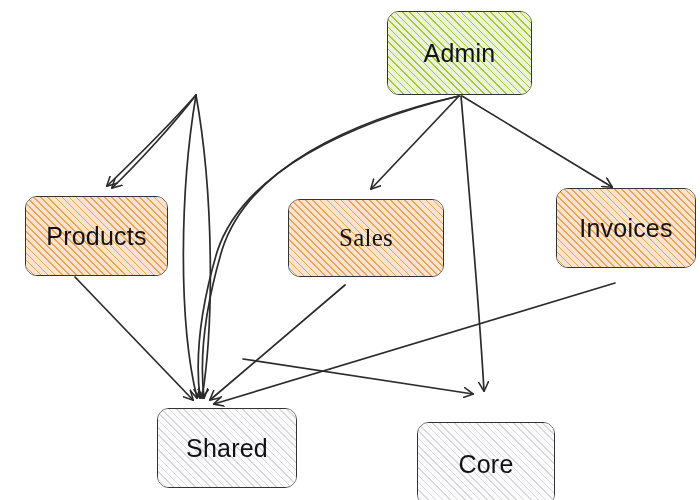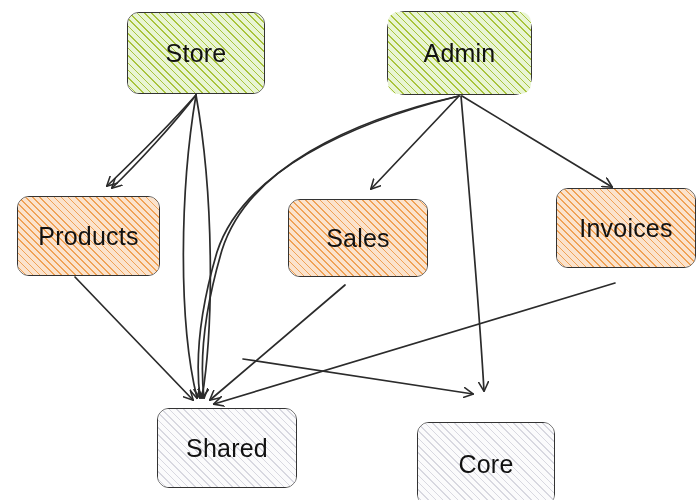--- a/index.html
+++ b/index.html
@@ -103,36 +103,32 @@
       <path d="M 75 277 L 193 400" marker-end="url(#ah)"></path>
 
       <path d="M 345 285 L 210 400" marker-end="url(#ah)"></path>
 
       <path d="M 243 359 L 473 394" marker-end="url(#ah)"></path>
 
       <path d="M 615 283 L 214 404" marker-end="url(#ah)"></path>
     </g>
   </svg>
 
-  <div class="node" style="left:127px; top:12px; width:138px; height:82px;">
-    <span class="hatch hatch-green"></span>
-    <span class="node-label">Store</span>
-  </div>
 
-  <div class="node" style="left:387px; top:11px; width:145px; height:84px;border-radius:18px;">
+  <div class="node" style="left:387px; top:11px; width:145px; height:84px;">
     <span class="hatch hatch-green"></span>
     <span class="node-label">Admin</span>
   </div>
 
-  <div class="node" style="left:17px; top:196px; width:143px; height:80px;">
+  <div class="node" style="left:25px; top:196px; width:143px; height:80px;">
     <span class="hatch hatch-orange"></span>
     <span class="node-label">Products</span>
   </div>
 
-  <div class="node" style="left:288px; top:199px; width:140px; height:78px;">
+  <div class="node" style="left:288px; top:199px; width:156px; height:78px;font-family:Liberation Serif, serif;">
     <span class="hatch hatch-orange"></span>
     <span class="node-label">Sales</span>
   </div>
 
   <div class="node" style="left:556px; top:188px; width:140px; height:80px;">
     <span class="hatch hatch-orange"></span>
     <span class="node-label">Invoices</span>
   </div>
 
   <div class="node" style="left:129px; top:408px; width:140px; height:80px;margin-left:28px;">

